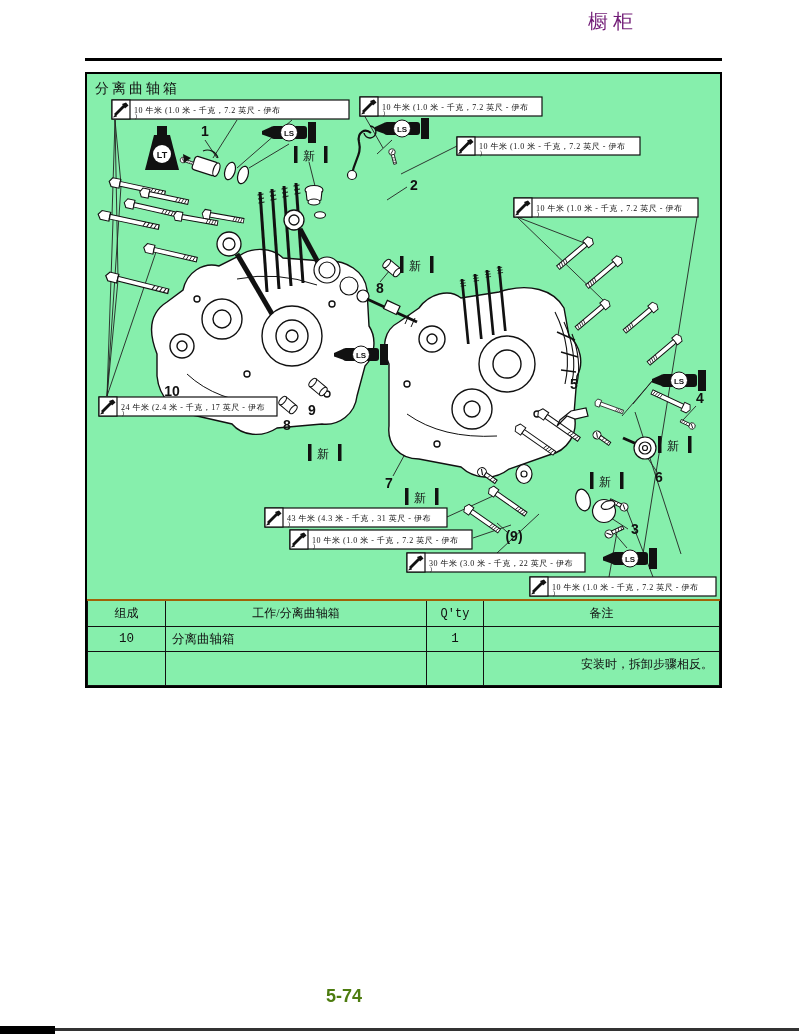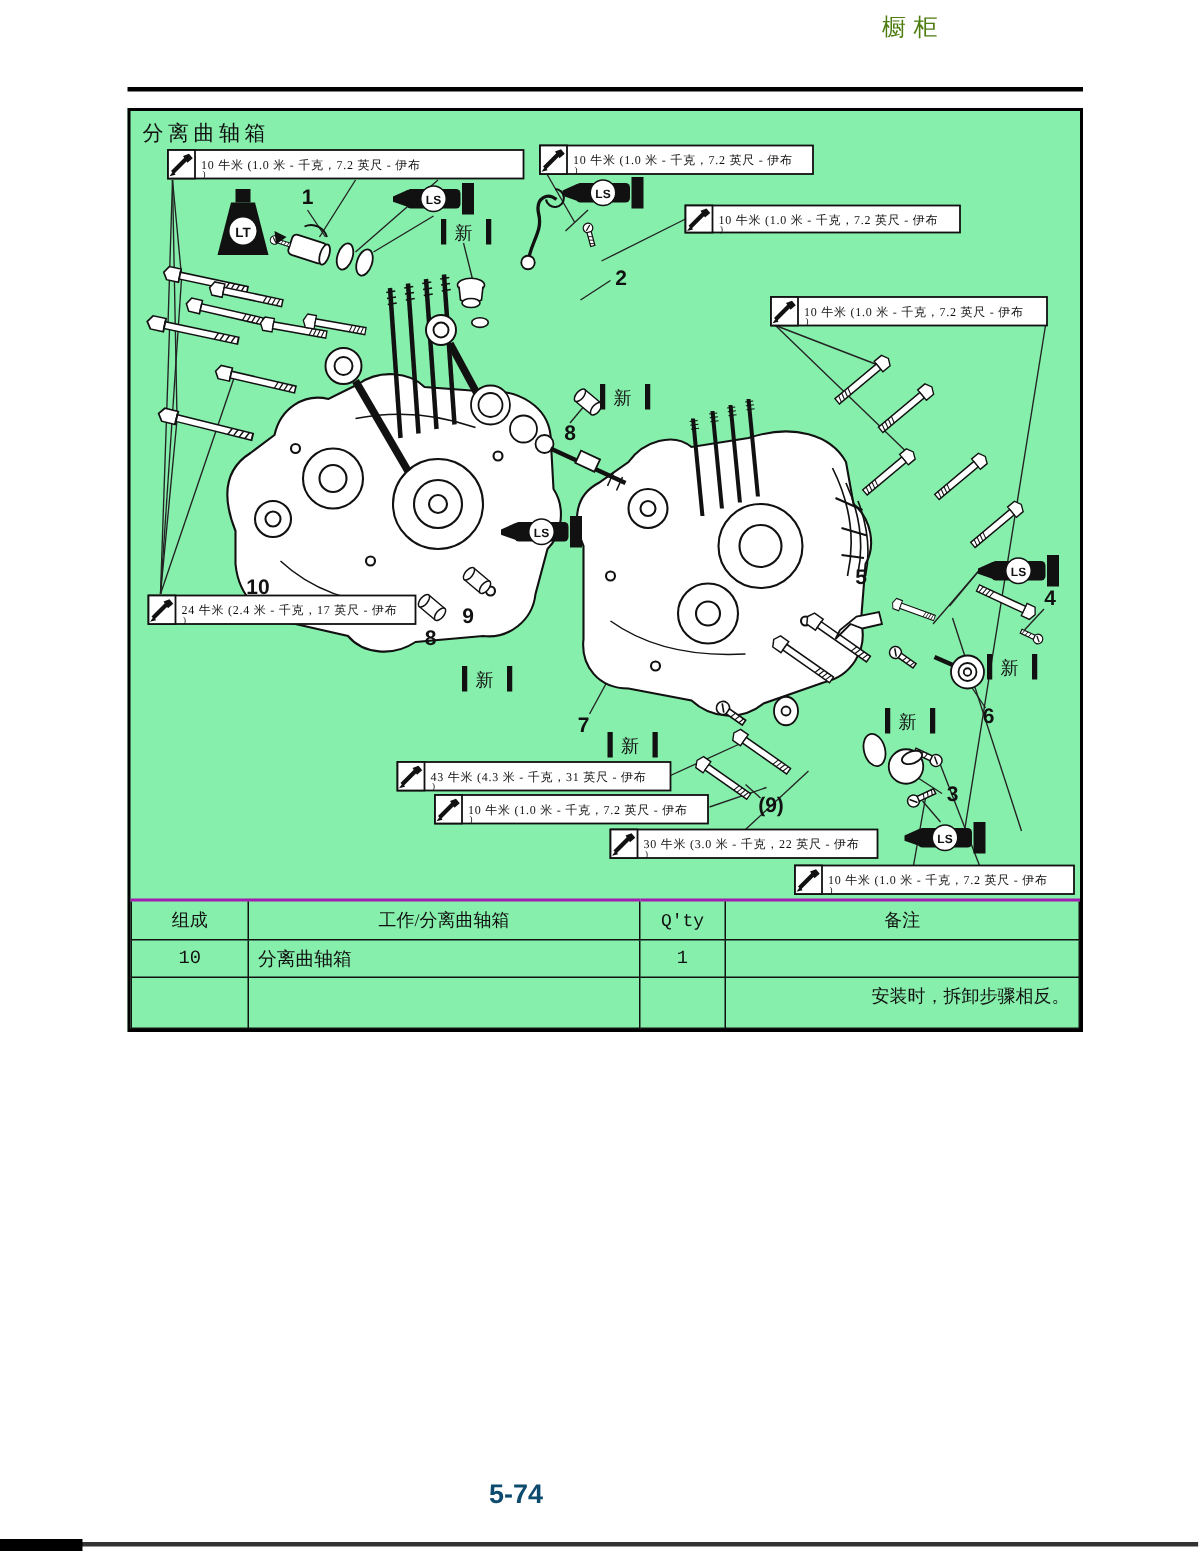--- a/index.html
+++ b/index.html
@@ -1,33 +1,33 @@
 <!DOCTYPE html>
 <html><head>
 <meta charset="utf-8">
 <style>
   html,body{margin:0;padding:0;background:#fff;}
   .page{position:relative;width:799px;height:1034px;background:#fff;overflow:hidden;
         font-family:"Liberation Serif",serif;color:#111;}
-  .hdr-title{position:absolute;left:588px;top:8px;font-size:16px;letter-spacing:5px;color:#4d7c0f;}
+  .hdr-title{position:absolute;left:588px;top:8px;font-size:20px;letter-spacing:5px;color:#701a75;}
   .hdr-rule{position:absolute;left:85px;top:58px;width:637px;height:3px;background:#000;}
   .main-box{position:absolute;left:85px;top:72px;width:633px;height:612px;border:2px solid #000;background:#86efac;}
   .diagram-title{position:absolute;left:8px;top:6px;font-size:14px;letter-spacing:3px;color:#111;z-index:3;}
   .diagram-svg{position:absolute;left:0;top:0;}
   .parts-table{position:absolute;left:0;bottom:0;width:633px;border-collapse:collapse;
                font-size:12px;color:#111;table-layout:fixed;}
   .parts-table td{border:1.5px solid #111;padding:2px 6px;vertical-align:middle;}
-  .parts-table tr:first-child td{border-top:2px solid #a21caf;}
+  .parts-table tr:first-child td{border-top:2px solid #a16207;}
   .parts-table td.c{text-align:center;}
   .parts-table .hrow td{height:21px;}
   .parts-table .r1 td{height:20px;font-size:12.5px;}
   .parts-table .r2 td{height:27px;vertical-align:top;padding-top:4px;text-align:right;}
   .num{font-family:Liberation Mono, monospace;}
   .footer-num{position:absolute;left:0;top:986px;width:688px;text-align:center;
-              font-family:"Liberation Sans",sans-serif;font-weight:bold;font-size:18px;color:#0c4a6e;}
+              font-family:"Liberation Sans",sans-serif;font-weight:bold;font-size:18px;color:#4d7c0f;}
   .bottom-bar{position:absolute;left:0;top:1028px;width:799px;height:3px;background:#333;}
   .bottom-bar-heavy{position:absolute;left:0;top:1026px;width:55px;height:8px;background:#000;}
   text{fill:#111;}
   .callout-text{font-size:8px;font-family:"Liberation Serif",serif;letter-spacing:0.5px;}
   .pnum{font-size:14px;font-weight:bold;font-family:"Liberation Sans",sans-serif;}
   .newtxt{font-size:12px;font-family:"Liberation Serif",serif;}
 </style>
 </head>
 <body>
 

